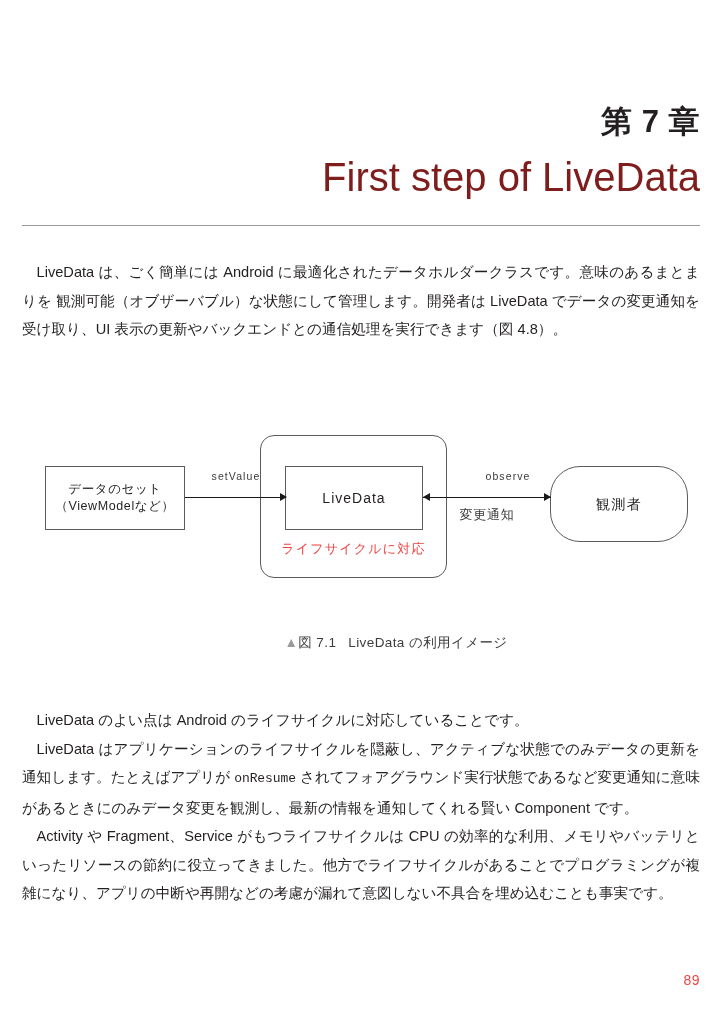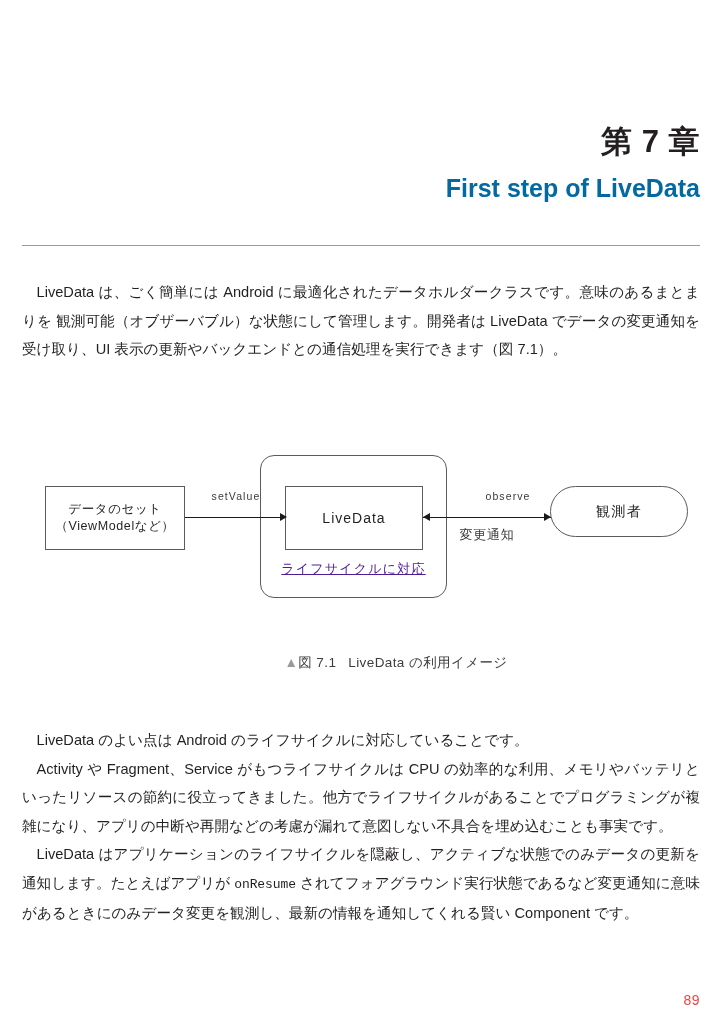--- a/index.html
+++ b/index.html
@@ -13,45 +13,44 @@
     position: relative;
     overflow: hidden;
     font-family: "Liberation Sans", "DejaVu Sans", sans-serif;
     color: #231f20;
     -webkit-font-smoothing: antialiased;
   }
 
   .page {
     position: absolute;
     inset: 0;
-    margin-top: 20px;
   }
 
   
   .chapter-head {
     position: absolute;
     left: 22px;
     right: 24px;
     top: 104px;
     text-align: right;
   }
   .chapter-number {
     font-size: 31px;
     font-weight: bold;
     letter-spacing: 0.5px;
     line-height: 1.15;
     color: #231f20;
     margin: 0;
   }
   .chapter-title {
-    font-size: 25px;
-    font-weight: bold;
+    font-size: 40px;
+    font-weight: normal;
     letter-spacing: 0px;
     line-height: 1.15;
-    color: #0369a1;
+    color: #7f1d1d;
     margin: 14px 0 0 0;
   }
   .head-rule {
     position: absolute;
     left: 22px;
     top: 225px;
     width: 678px;
     height: 1px;
     background: #9a9a9a;
   }
@@ -114,21 +113,21 @@
   .node-source {
     left: 45px;  top: 46px;  width: 140px; height: 64px;
   }
   .node-livedata {
     left: 285px; top: 46px;  width: 138px; height: 64px;
     font-size: 14px;
     letter-spacing: 1px;
     z-index: 3;
   }
   .node-observer {
-    left: 550px; top: 46px;  width: 138px; height: 51px;
+    left: 550px; top: 46px;  width: 138px; height: 76px;
     font-size: 14px;
     letter-spacing: 1.4px;
     border-radius: 30px;
   }
 
   .lifecycle-wrap {
     position: absolute;
     left: 260px;
     top: 15px;
     width: 187px;
@@ -140,23 +139,22 @@
     z-index: 1;
   }
   .lifecycle-label {
     position: absolute;
     left: 260px;
     top: 120px;
     width: 187px;
     text-align: center;
     font-size: 13px;
     letter-spacing: 1.2px;
-    color: #4c1d95;
+    color: #ef4444;
     z-index: 2;
-    text-decoration: underline;
   }
 
   
   .arrow-line {
     position: absolute;
     height: 1px;
     background: #1a1a1a;
     z-index: 2;
   }
   .arrow-setvalue { left: 185px; top: 77px; width: 102px; }
@@ -220,21 +218,21 @@
 
 <div class="page">
 
   <div class="chapter-head">
     <div class="chapter-number">第 7 章</div>
     <div class="chapter-title">First step of LiveData</div>
   </div>
   <div class="head-rule"></div>
 
   <div class="body-block" id="para-intro">
-    <p class="para"><span>LiveData は、ごく簡単には Android に最適化されたデータホルダークラスです。意味のあるまとまりを </span><span class="bold-term">観測可能（オブザーバブル）</span><span>な状態にして管理します。開発者は LiveData でデータの変更通知を受け取り、UI 表示の更新やバックエンドとの通信処理を実行できます（図 7.1）。</span></p>
+    <p class="para"><span>LiveData は、ごく簡単には Android に最適化されたデータホルダークラスです。意味のあるまとまりを </span><span class="bold-term">観測可能（オブザーバブル）</span><span>な状態にして管理します。開発者は LiveData でデータの変更通知を受け取り、UI 表示の更新やバックエンドとの通信処理を実行できます（図 4.8）。</span></p>
   </div>
 
   <div class="figure">
     <div class="fig-canvas">
 
       <div class="lifecycle-wrap"></div>
       <div class="lifecycle-label">ライフサイクルに対応</div>
 
       <div class="node node-source">
         <span>
@@ -263,19 +261,19 @@
 
     </div>
 
     <div class="fig-caption">
       <span class="cap-tri">▲</span><span>図 7.1</span><span class="cap-gap"></span><span>LiveData の利用イメージ</span>
     </div>
   </div>
 
   <div class="body-block" id="para-body">
     <p class="para">LiveData のよい点は Android のライフサイクルに対応していることです。</p>
+    <p class="para cont"><span>LiveData はアプリケーションのライフサイクルを隠蔽し、アクティブな状態でのみデータの更新を通知します。たとえばアプリが </span><span class="mono">onResume</span><span> されてフォアグラウンド実行状態であるなど変更通知に意味があるときにのみデータ変更を観測し、最新の情報を通知してくれる賢い Component です。</span></p>
     <p class="para cont">Activity や Fragment、Service がもつライフサイクルは CPU の効率的な利用、メモリやバッテリといったリソースの節約に役立ってきました。他方でライフサイクルがあることでプログラミングが複雑になり、アプリの中断や再開などの考慮が漏れて意図しない不具合を埋め込むことも事実です。</p>
-    <p class="para cont"><span>LiveData はアプリケーションのライフサイクルを隠蔽し、アクティブな状態でのみデータの更新を通知します。たとえばアプリが </span><span class="mono">onResume</span><span> されてフォアグラウンド実行状態であるなど変更通知に意味があるときにのみデータ変更を観測し、最新の情報を通知してくれる賢い Component です。</span></p>
   </div>
 
   <div class="page-number">89</div>
 
 </div>
 
 </body></html>

